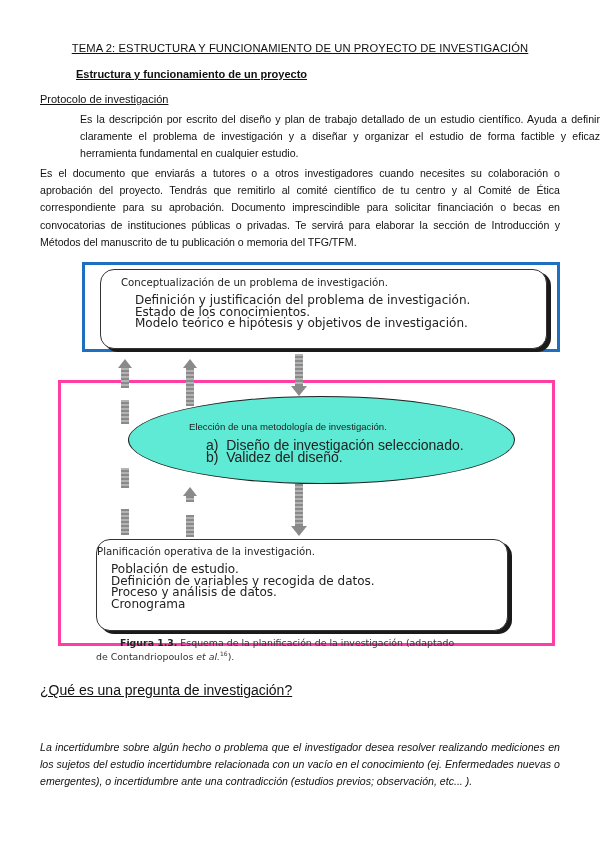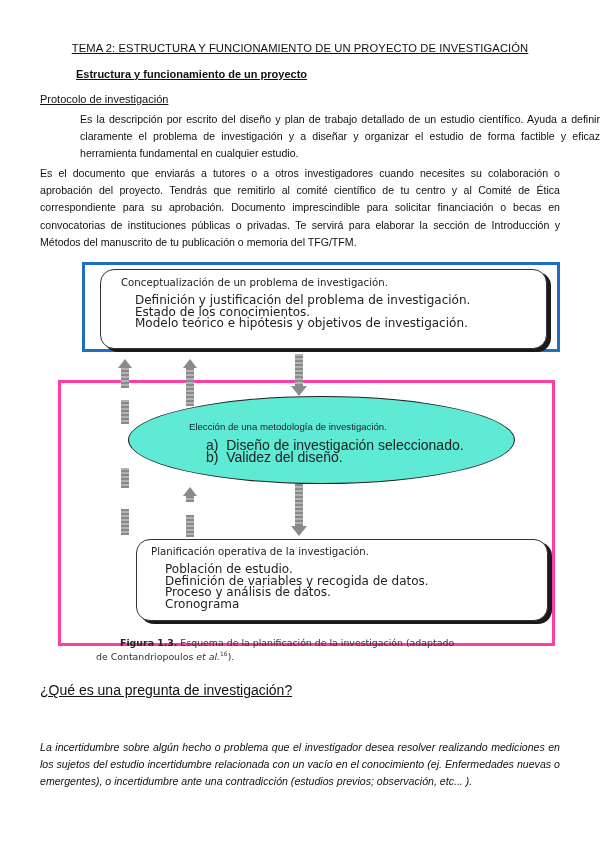--- a/index.html
+++ b/index.html
@@ -13,21 +13,21 @@
   .p1 { top:111px;margin-left:40px; }
   .p2 { top:165px; }
   .q { left:40px; top:682px; font-size:14px; text-decoration:underline; }
   .p3 { top:739px;font-style:italic; }
 
   
   .blue-frame { left:82px; top:262px; width:478px; height:90px; border:3px solid #1f6fc1; box-sizing:border-box; }
   .pink-frame { left:58px; top:380px; width:497px; height:266px; border:3px solid #ff3ea5; box-sizing:border-box; }
   .rbox { background:#fff; border:1.3px solid #333; border-radius:14px; box-shadow:4px 3px 0 #1a1a1a; box-sizing:border-box; font-family:"DejaVu Sans", sans-serif; color:#222; }
   .box1 { left:100px; top:269px; width:447px; height:80px; padding:6px 0 0 20px; }
-  .box3 { left:96px; top:539px; width:412px; height:82px; padding:5px 0 0 14px;margin-left:40px; }
+  .box3 { left:96px; top:539px; width:412px; height:92px; padding:5px 0 0 0; }
   .box-title { font-size:10.2px; line-height:14px; margin-bottom:5px; }
   .box-line { font-size:12px; line-height:11.5px; padding-left:14px; }
   .ellipse { left:128px; top:396px; width:387px; height:88px; border:1.3px solid #222; border-radius:50%; box-sizing:border-box; background:#5eead4; font-family:Liberation Sans, sans-serif; color:#222; }
   .ell-title { position:absolute; left:60px; top:24px; font-size:9.6px; }
   .ell-line { position:absolute; left:77px; font-size:14px; line-height:12px; }
   .arrow-shaft { background: repeating-linear-gradient(0deg,#8a8a8a 0 2px,#b3b3b3 2px 4px); }
   .arrow-up { width:0; height:0; border-left:7px solid transparent; border-right:7px solid transparent; border-bottom:9px solid #8a8a8a; }
   .arrow-down { width:0; height:0; border-left:8px solid transparent; border-right:8px solid transparent; border-top:10px solid #8a8a8a; }
   .caption { left:96px; top:637px; font-size:9.4px; line-height:11px; color:#333; font-family:"DejaVu Sans", sans-serif; }
   .caption b { color:#222;padding-left:24px; }

